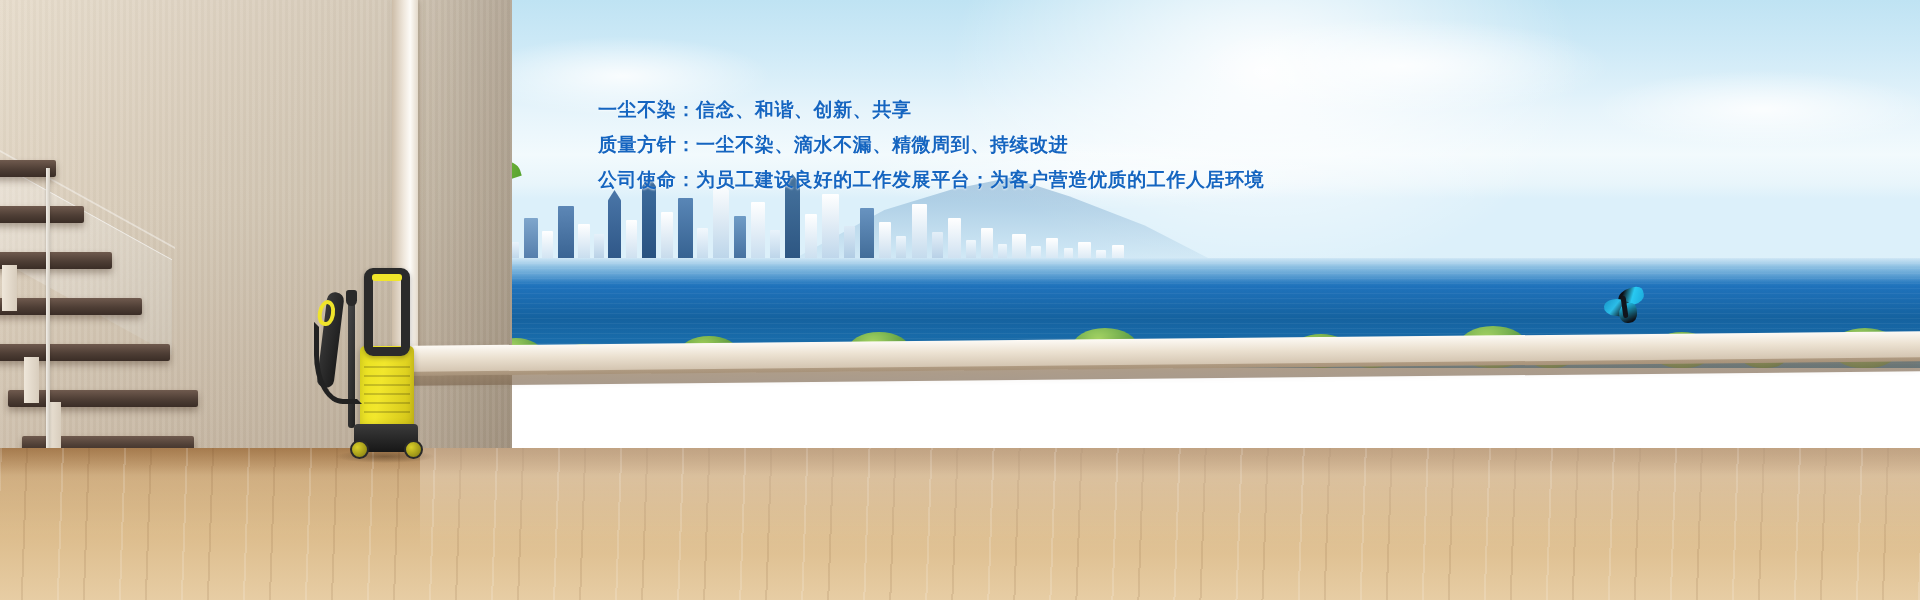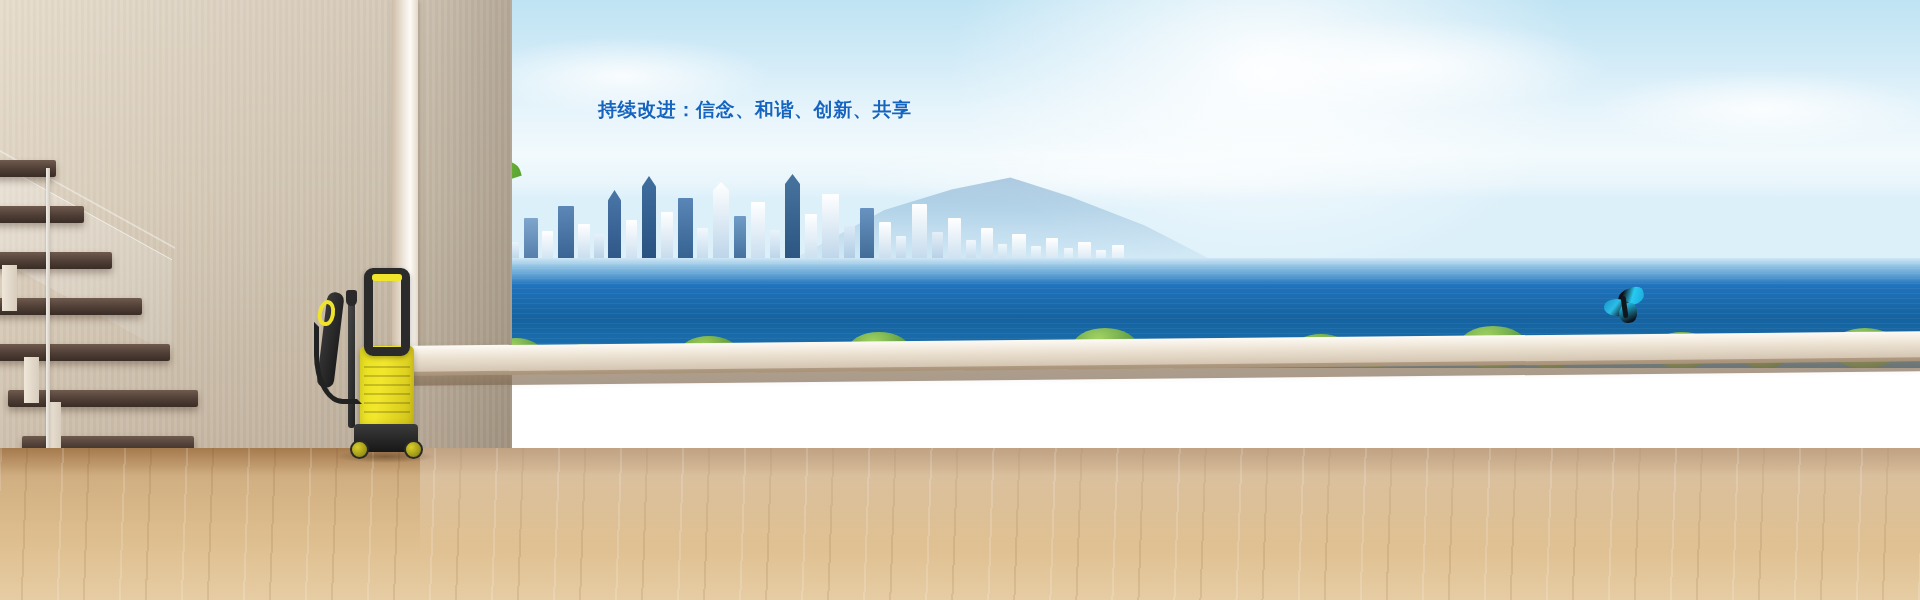--- a/index.html
+++ b/index.html
@@ -341,16 +341,18 @@
       <div class="w-gun"></div>
       <div class="w-gun-trigger"></div>
       <div class="w-hose"></div>
       <div class="w-base"></div>
       <div class="w-wheel" style="left:38px; top:188px;"></div>
       <div class="w-wheel" style="left:92px; top:188px;"></div>
     </div>
   </div>
 
   <div class="copy">
-    <div class="line">持续改进：信念、和谐、创新、共享</div>
+    <div class="line">一尘不染：信念、和谐、创新、共享</div>
+    <div class="line">质量方针：一尘不染、滴水不漏、精微周到、持续改进</div>
+    <div class="line">公司使命：为员工建设良好的工作发展平台；为客户营造优质的工作人居环境</div>
   </div>
 
 </div>
 
 </body></html>

